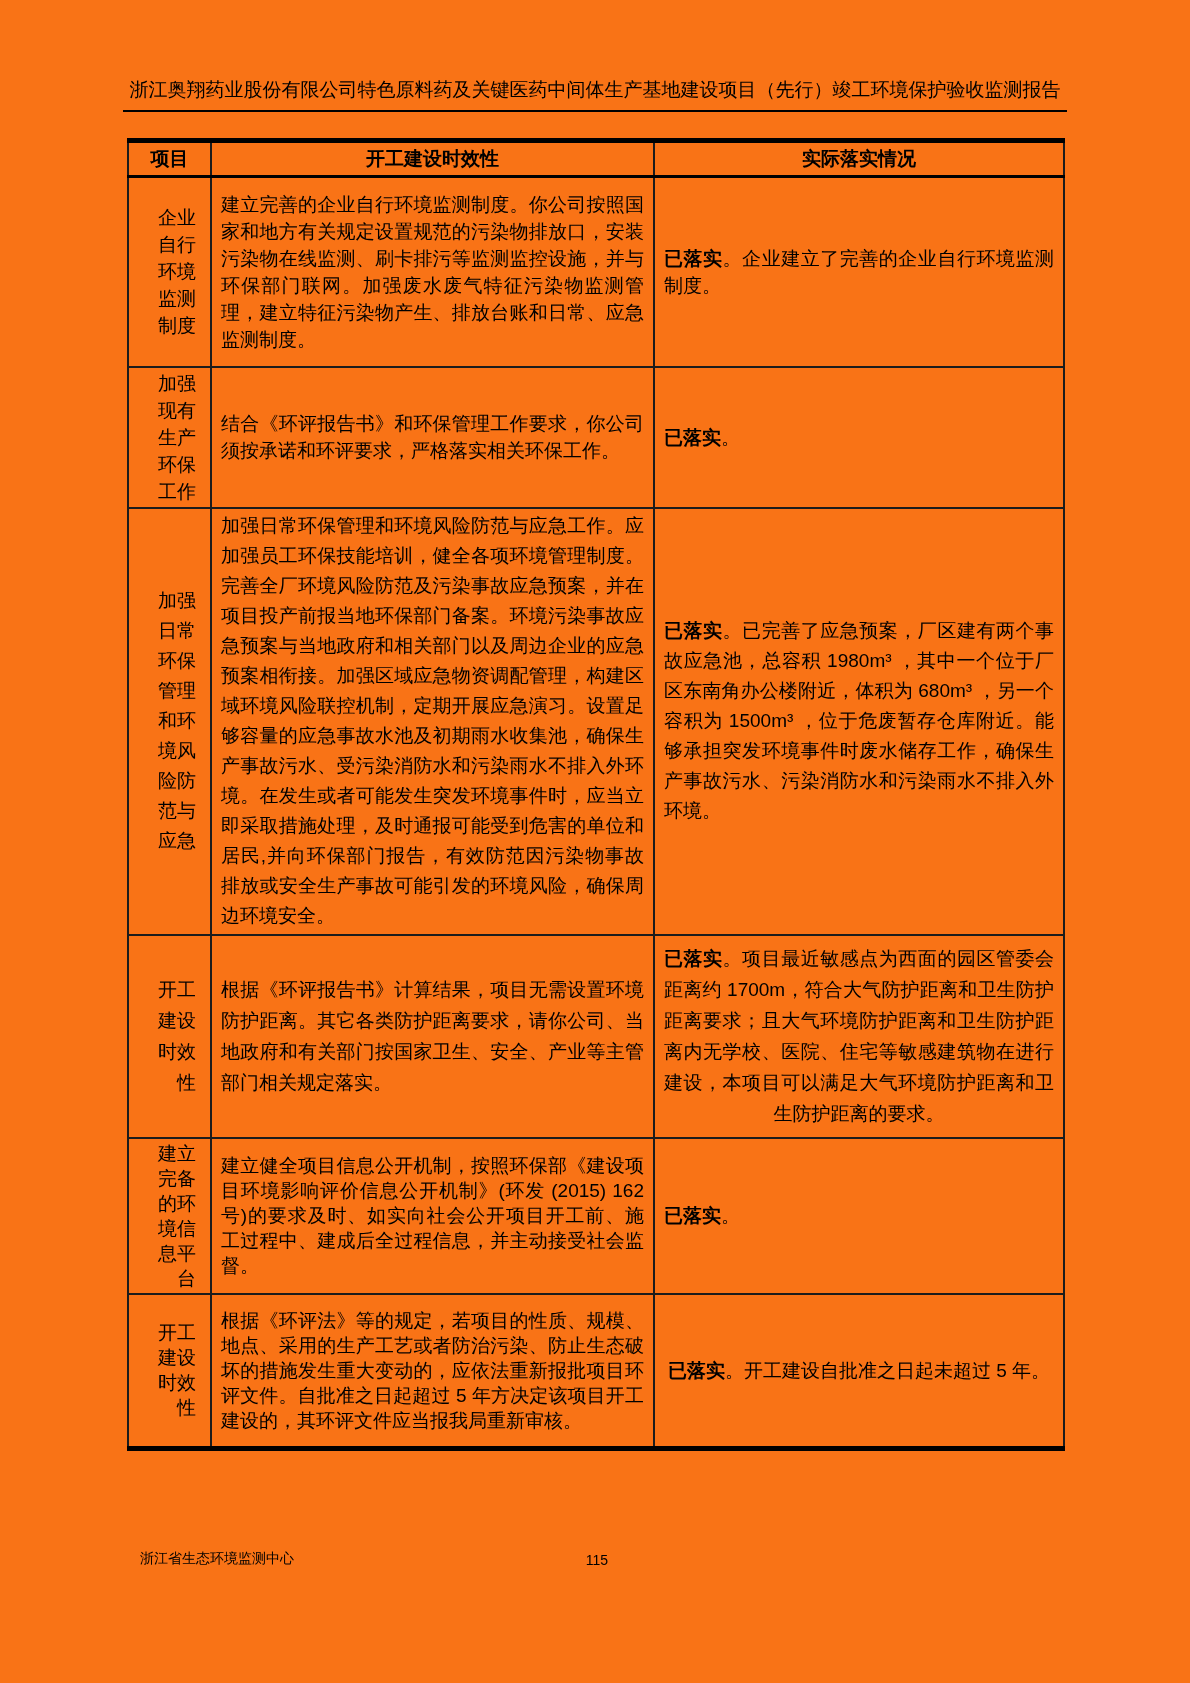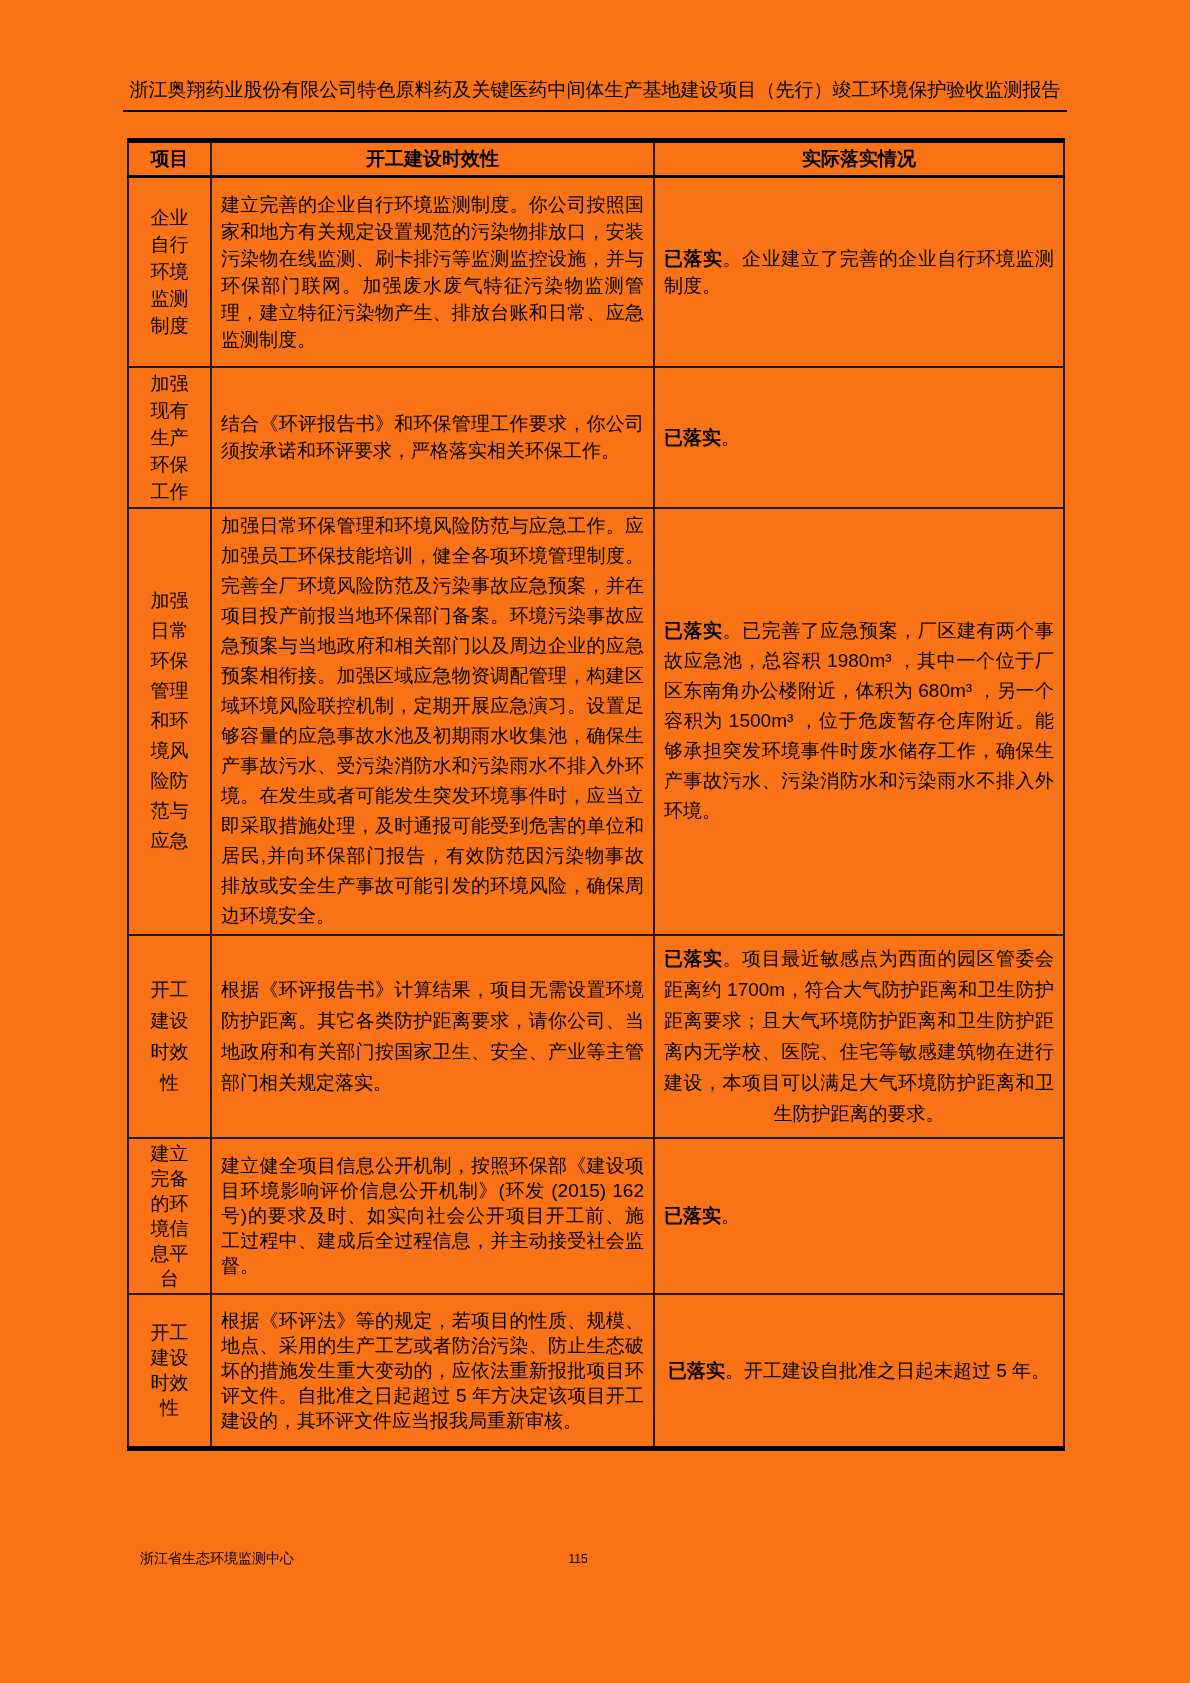--- a/index.html
+++ b/index.html
@@ -28,39 +28,39 @@
     font-size:19px;
   }
   table.approval col.c1 { width:83px; }
   table.approval col.c2 { width:443px; }
   table.approval col.c3 { width:410px; }
   th, td { border:2px solid #1c1c1c; padding:2px 9px; vertical-align:middle; }
   th {
     font-weight:bold; text-align:center; font-size:19px;
     height:30px; border-bottom:3px solid #000; padding:1px 20px;
   }
-  td.item { text-align:center; padding:2px 14px; }
+  td.item { text-align:right; padding:2px 14px; }
   td.req  { text-align:justify; }
   .impl-left   { text-align:justify; }
   .impl-center { text-align:left; }
   .impl-jlc    { text-align:justify; text-align-last:center; }
   .b { font-weight:bold; }
   tr.r1 { height:190px; } tr.r1 td { line-height:27px;margin-top:36px; }
   tr.r2 { height:116px;margin-top:38px; } tr.r2 td { line-height:27px; }
   tr.r3 { height:427px; } tr.r3 td { line-height:30px; }
   tr.r4 { height:203px; } tr.r4 td { line-height:31px; }
   tr.r5 { height:130px;margin-top:41px; } tr.r5 td { line-height:25px; }
   tr.r6 { height:155px; } tr.r6 td { line-height:25px; }
   .doc-footer-org {
     position:absolute; top:1550px; left:140px;
     font-size:14px;
   }
   .doc-footer-page {
     position:absolute; top:1552px; left:548px; width:60px;
-    text-align:center; font-size:12px;
+    text-align:right; font-size:14px;
   }
 </style>
 </head>
 <body>
 
 <div class="page">
 
   <div class="doc-header">浙江奥翔药业股份有限公司特色原料药及关键医药中间体生产基地建设项目（先行）竣工环境保护验收监测报告</div>
   <div class="header-rule"></div>
 

